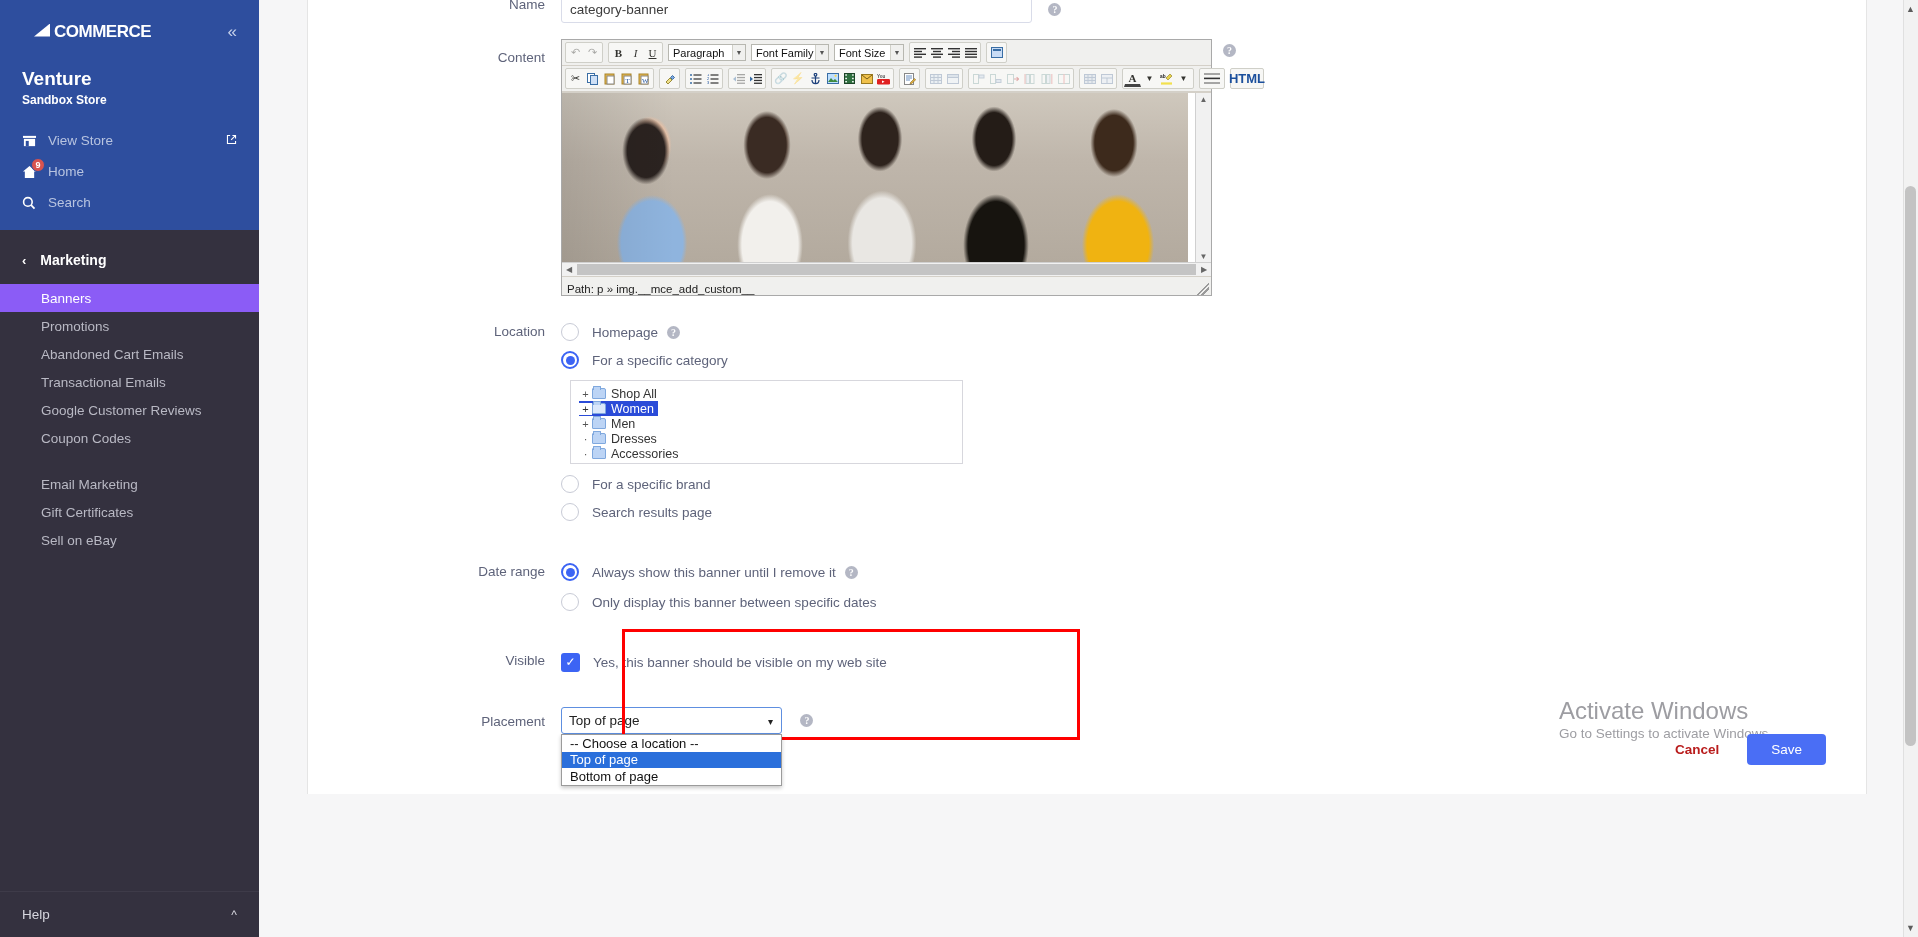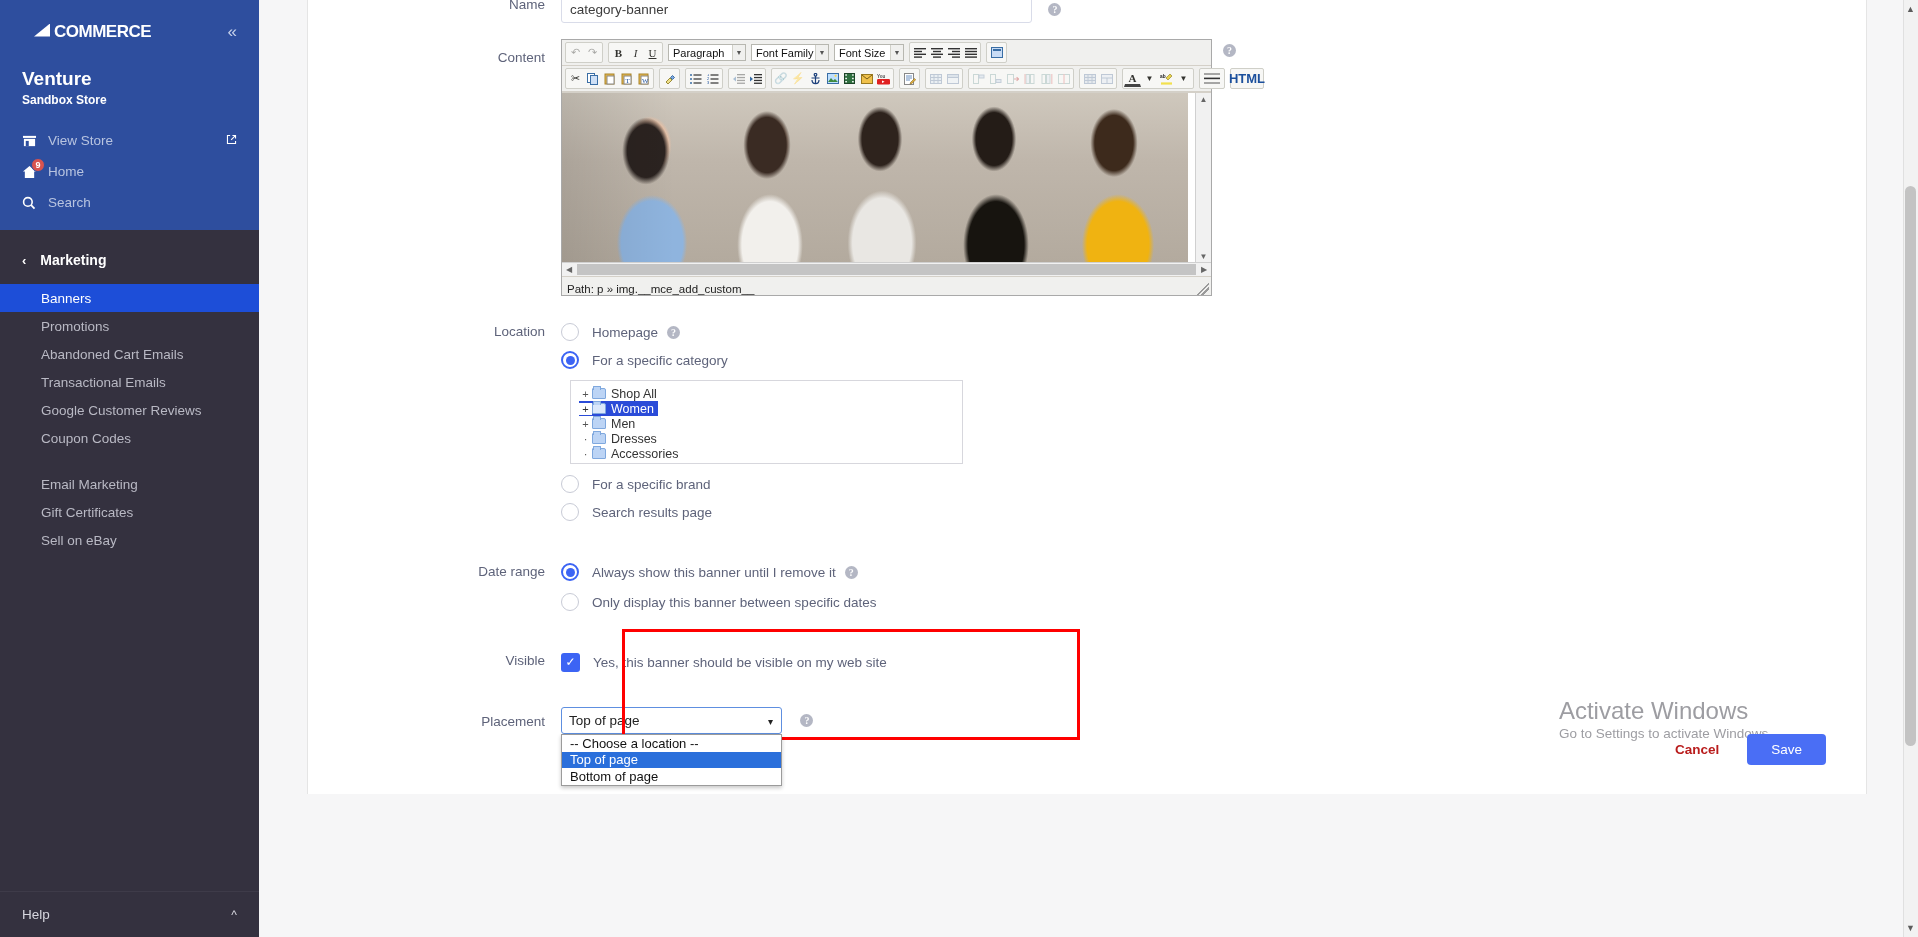--- a/index.html
+++ b/index.html
@@ -58,21 +58,21 @@
     height: 48px; display: flex; align-items: center;
     padding: 0 22px; color: #fff; font-size: 14px; font-weight: bold;
     cursor: pointer; margin-top: 6px;
   }
   .sb-section .chev { margin-right: 14px; font-size: 13px; }
 
   .sb-item {
     height: 28px; display: flex; align-items: center;
     padding: 0 22px 0 41px; color: #b9b9c4; font-size: 13.5px; cursor: pointer;
   }
-  .sb-item.active { background: #1d4ed8; color: #ffffff; }
+  .sb-item.active { background: #8b5cf6; color: #ffffff; }
   .sb-gap { height: 18px; }
 
   .sb-help {
     position: absolute; left: 0; bottom: 0; width: 259px; height: 46px;
     display: flex; align-items: center; padding: 0 22px;
     color: #d6d6de; font-size: 13.5px; cursor: pointer;
     border-top: 1px solid #3e3b49;
   }
   .sb-help .caret { margin-left: auto; font-size: 12px; }
 

